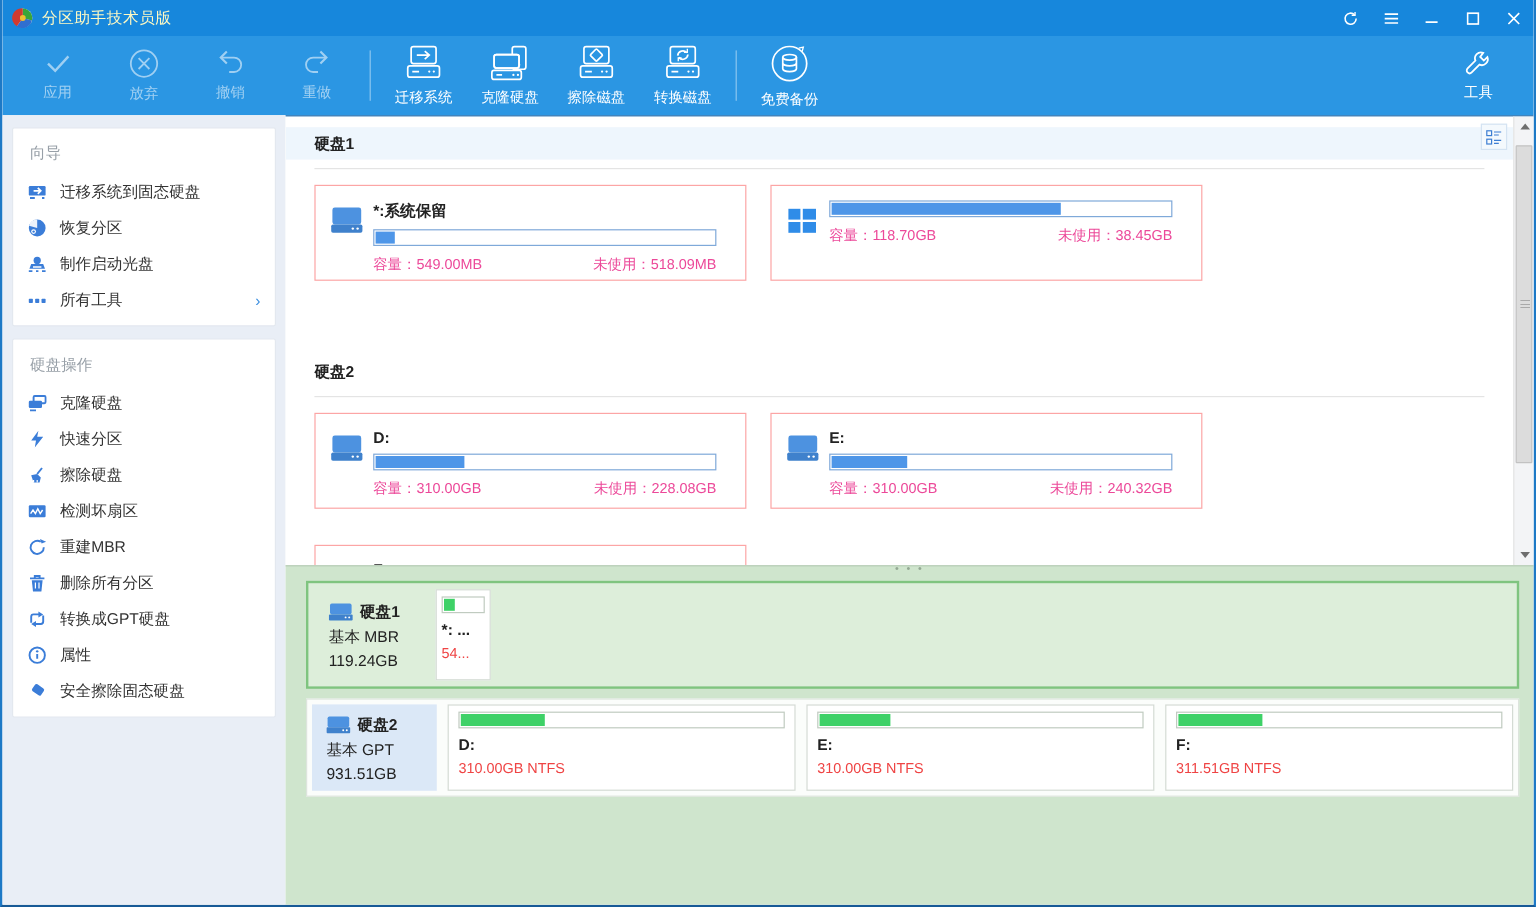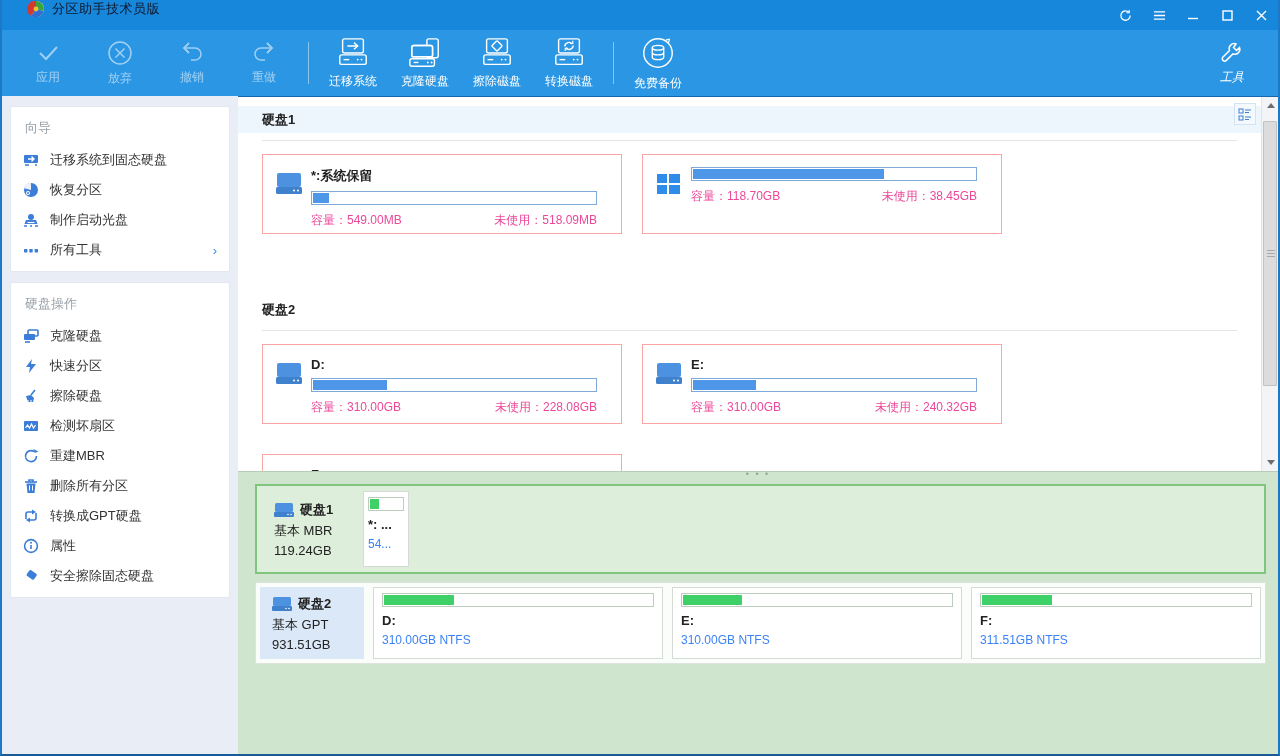--- a/index.html
+++ b/index.html
@@ -1,36 +1,36 @@
 <!DOCTYPE html>
 <html><head>
 <meta charset="utf-8">
 <style>
   * { margin:0; padding:0; box-sizing:border-box; }
   html,body { width:1280px; height:756px; font-family:"Liberation Sans","DejaVu Sans",sans-serif; background:#fff; }
   .window { width:1280px; height:756px; display:flex; flex-direction:column;
     border-left:2px solid #1d79c6; border-right:2px solid #1d79c6; border-bottom:2px solid #175a96; background:#fff; overflow:hidden; }
 
   
-  .titlebar { height:30px; background:#1787dc; display:flex; color:#0f172a; flex:0 0 30px; padding-left:25px; }
+  .titlebar { height:30px; background:#1787dc; display:flex; align-items:center; color:#fef9c3; flex:0 0 30px; padding-left:8px; }
   .app-logo { width:18px; height:18px; margin-right:7px; }
   .app-title { font-size:13px; letter-spacing:.5px; }
   .tb-spacer { flex:1; }
   .winctl { display:flex; align-items:center; height:30px; }
   .winctl .wbtn { width:34px; height:30px; display:flex; align-items:center; justify-content:center; cursor:pointer; }
   .winctl svg { stroke:#fff; fill:none; stroke-width:1.4; }
 
   
   .toolbar { height:66px; background:#2b96e3; display:flex; align-items:center; color:#fff; flex:0 0 66px; padding:0 10px; }
   .tool-btn { width:72px; height:60px; display:flex; flex-direction:column; align-items:center; justify-content:center; gap:3px; cursor:pointer; }
   .tool-btn .tlabel { font-size:12px; white-space:nowrap; }
   .tool-btn.disabled { opacity:.55; cursor:default; }
   .tool-btn svg { stroke:#fff; fill:none; stroke-width:1.5; }
   .tool-sep { width:1px; height:42px; background:rgba(255,255,255,.45); margin:0 8px; }
-  .tools-right { margin-left:auto;font-style:italic; }
+  .tools-right { margin-left:auto; }
 
   
   .content { flex:1; display:flex; min-height:0;justify-content:space-between; }
 
   
   .sidebar { width:236px; flex:0 0 236px; background:#e9eef6; padding:10px 8px; overflow:hidden; }
   .side-card { background:#fff; border:1px solid #e3e8ef; border-radius:2px; padding:8px 0 6px; margin-bottom:10px; }
   .side-title { font-size:13px; color:#98a0a8; padding:4px 14px 8px; }
   .side-item { height:30px; display:flex; align-items:center; gap:11px; padding:0 12px; font-size:13px; color:#333; cursor:pointer; }
   .sicon { width:16px; height:16px; flex:0 0 16px; display:flex; align-items:center; justify-content:center; }
@@ -74,21 +74,21 @@
   .disk-row.sel { background:#ddeeda; border:2px solid #7fc47f; height:90px; padding:5px; gap:5px; }
   .disk-row.plain { background:#fbfdfb; border:1px solid #dde4dd; height:82px; padding:4px; gap:9px; }
   .dhead { width:96px; flex:0 0 96px; display:flex; flex-direction:column; justify-content:center; gap:3px; padding-left:12px; font-size:13px; color:#222; }
   .dhead .drow1 { display:flex; align-items:center; gap:6px; font-weight:bold; }
   .dhead .dico { width:20px; height:16px; }
   .disk-row.plain .dhead { background:#dbe8f7; width:104px; flex-basis:104px; }
   .pblock { background:#fff; border:1px solid #d4dbd4; padding:5px 8px 0; display:flex; flex-direction:column; }
   .pblock .bar-green { height:14px; border:1px solid #c0cbc0; background:#fff; padding:1px; }
   .pblock .bar-green .fill { height:100%; background:#3ed167; }
   .pblock .bl { font-size:13px; font-weight:bold; color:#222; margin-top:6px; }
-  .pblock .bs { font-size:12px; color:#3b82f6; margin-top:5px; }
+  .pblock .bs { font-size:12px; color:#ef4444; margin-top:5px; }
   .pblock.small { width:46px; flex:0 0 46px; padding:5px 4px 0; }
   .pblock.grow { flex:1; }
 </style>
 </head>
 <body>
 
 <div class="window">
 
   <div class="titlebar">
     <svg class="app-logo" viewBox="0 0 18 18">

